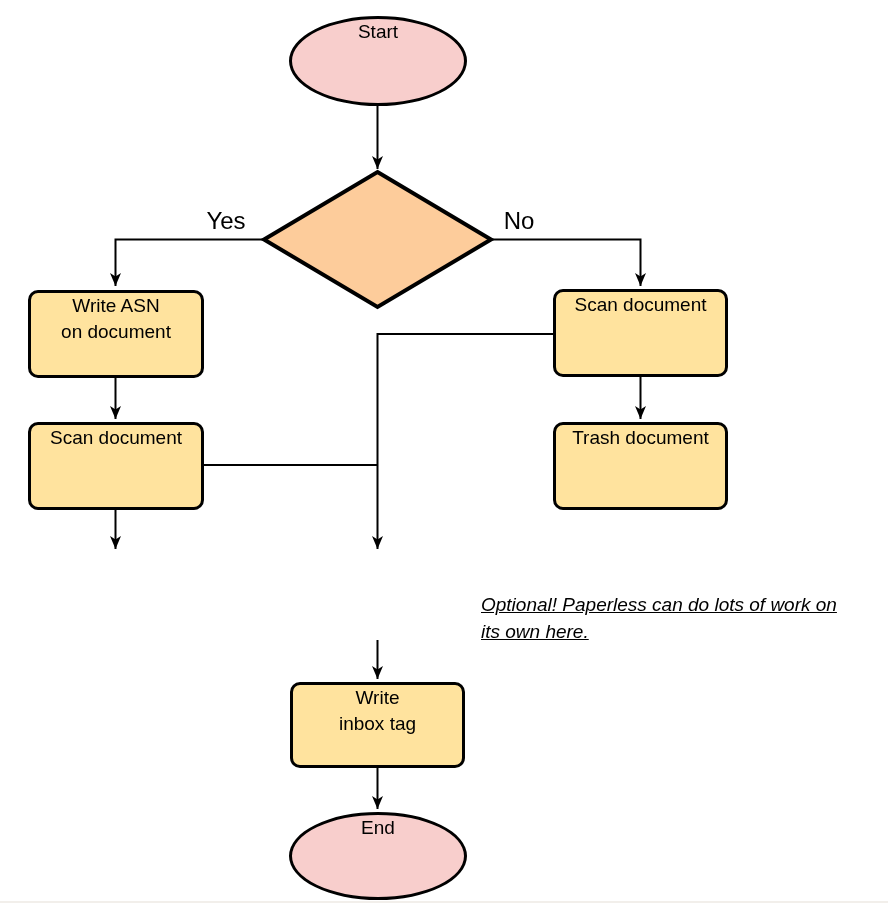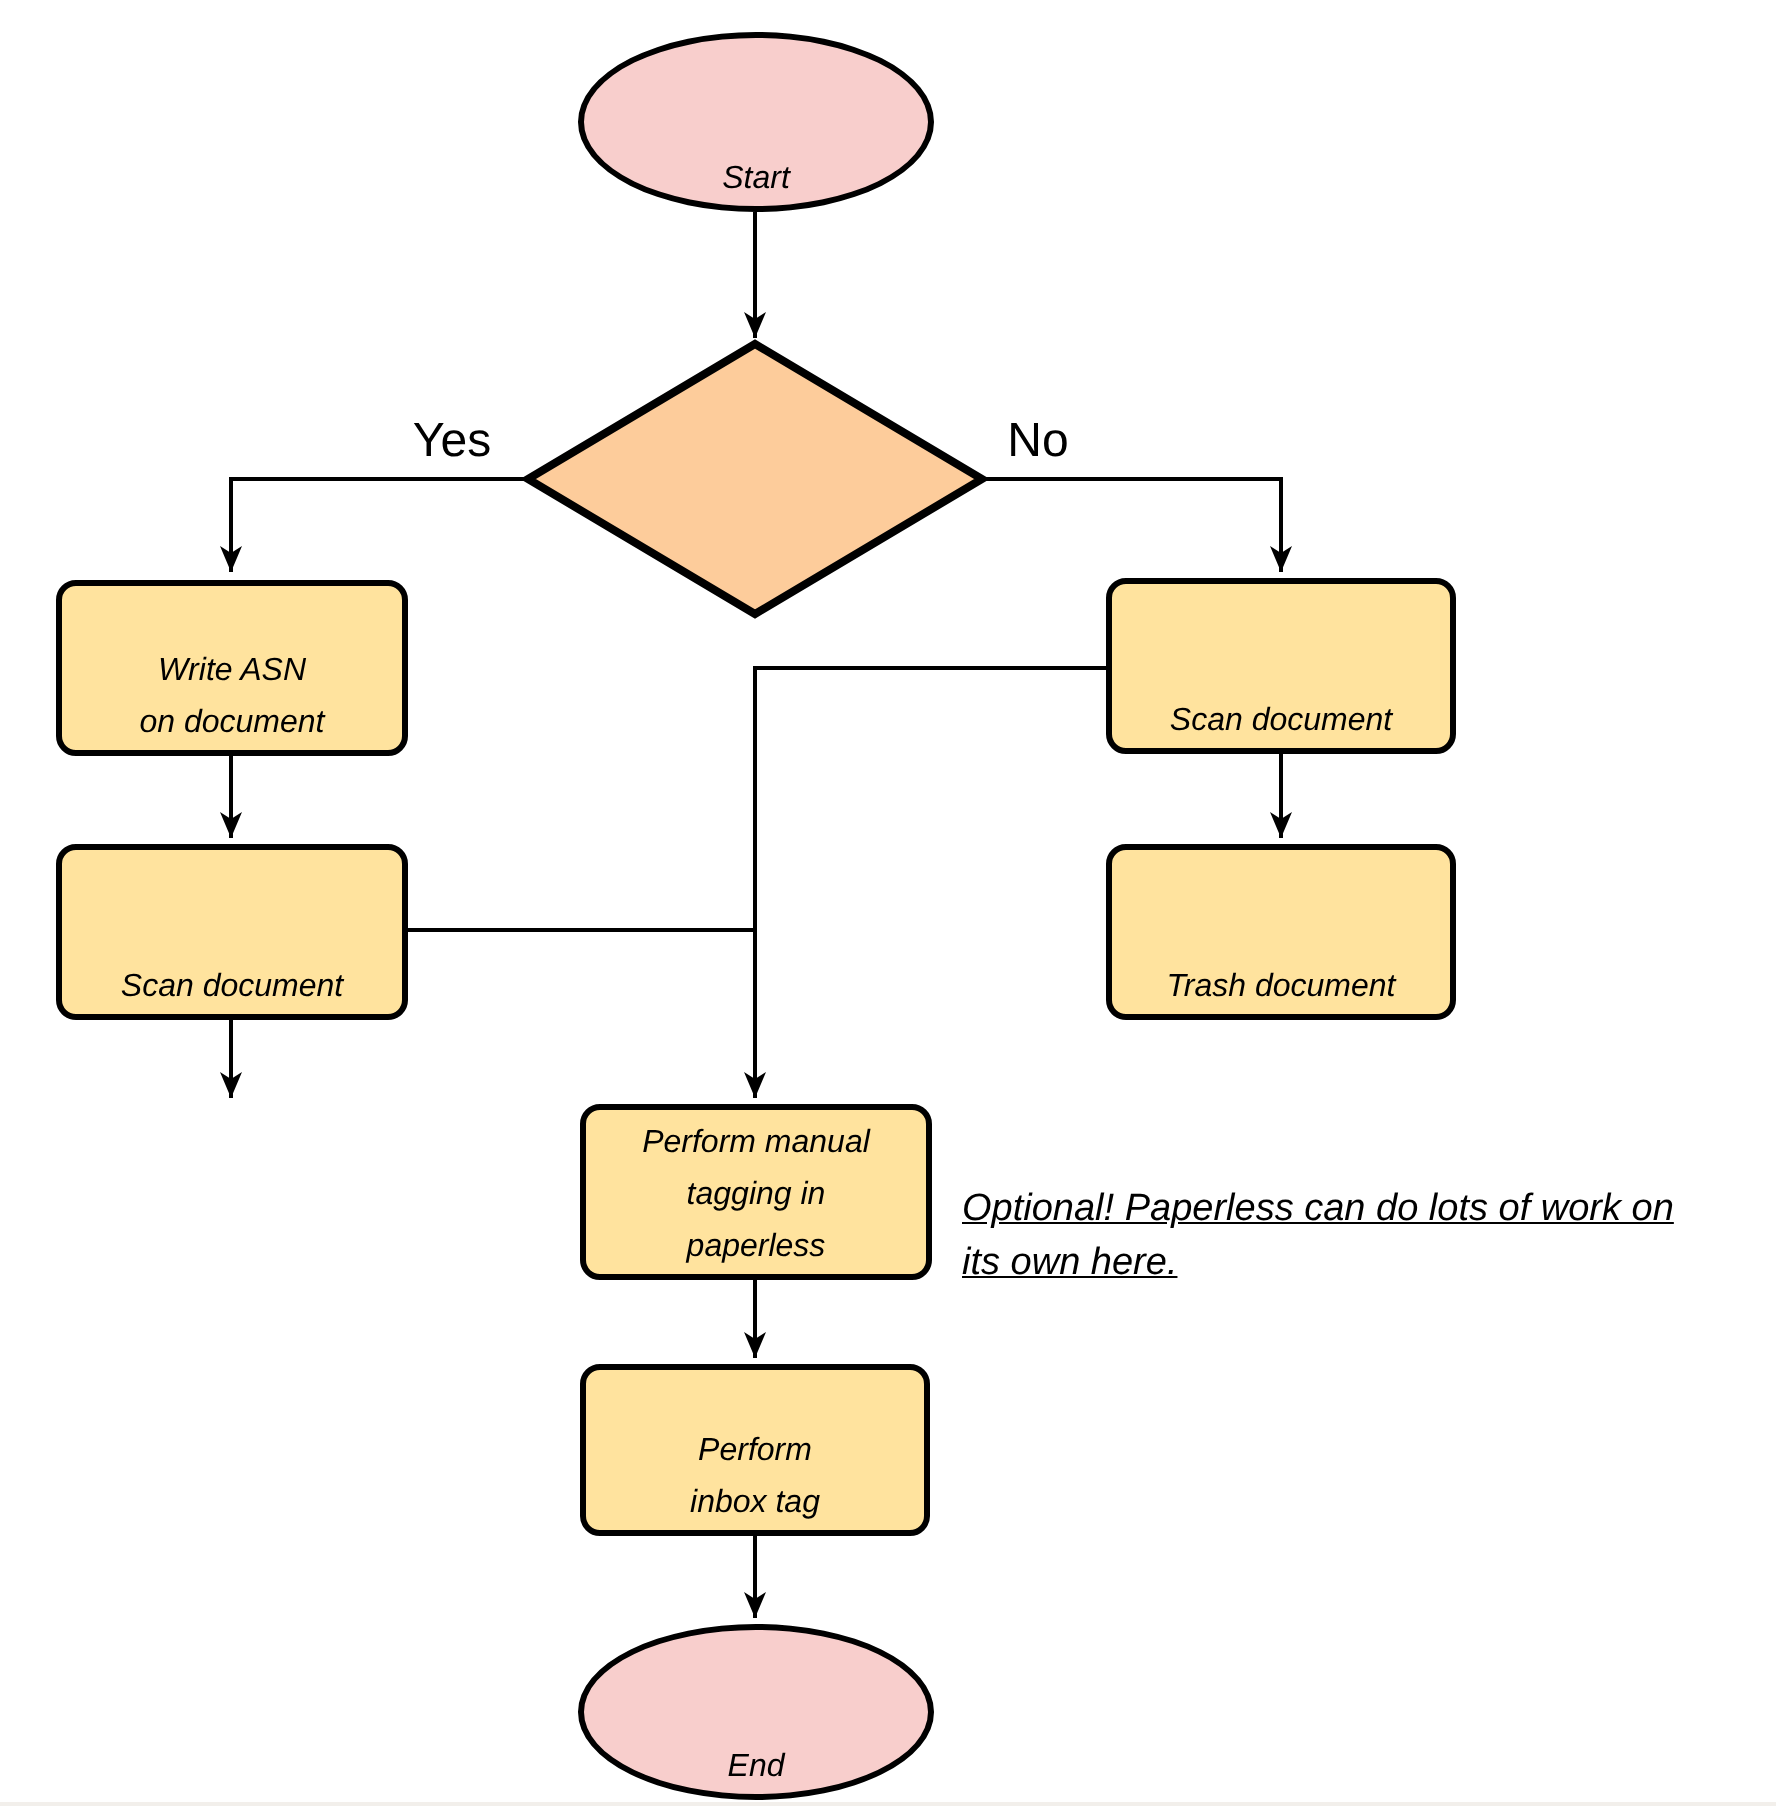--- a/index.html
+++ b/index.html
@@ -14,27 +14,26 @@
   }
   #edges {
     position: absolute;
     left: 0; top: 0;
     width: 888px; height: 907px;
   }
   .node {
     position: absolute;
     box-sizing: border-box;
     display: flex;
-    align-items: flex-end;
+    align-items: flex-start;
     justify-content: center;
     text-align: center;
-    font-size: 16px;
+    font-size: 19px;
     line-height: 26px;
     white-space: pre-line;
-    font-style: italic;
   }
   .process {
     background: #ffe39e;
     border: 3px solid #000000;
     border-radius: 10px;
   }
   .terminal {
     background: #f8cecc;
     border: 3px solid #000000;
     border-radius: 50%;
@@ -105,27 +104,22 @@
     <span>Scan document</span>
   </div>
 
   <div class="node process" style="left:553px; top:289px; width:175px; height:88px;">
     <span>Scan document</span>
   </div>
   <div class="node process" style="left:553px; top:422px; width:175px; height:88px;">
     <span>Trash document</span>
   </div>
 
-  <div class="node process" style="left:290px; top:552px; width:176px; height:88px;">
-    <span>Perform manual
-tagging in
-paperless</span>
-  </div>
   <div class="node process" style="left:290px; top:682px; width:175px; height:86px;">
-    <span>Perform
+    <span>Write
 inbox tag</span>
   </div>
 
   <div class="node terminal" style="left:289px; top:812px; width:178px; height:88px;">
     <span>End</span>
   </div>
 
   <div class="note" style="left:481px; top:591px; width:400px;text-decoration:underline;">Optional! Paperless can do lots of work on
 its own here.</div>
 

